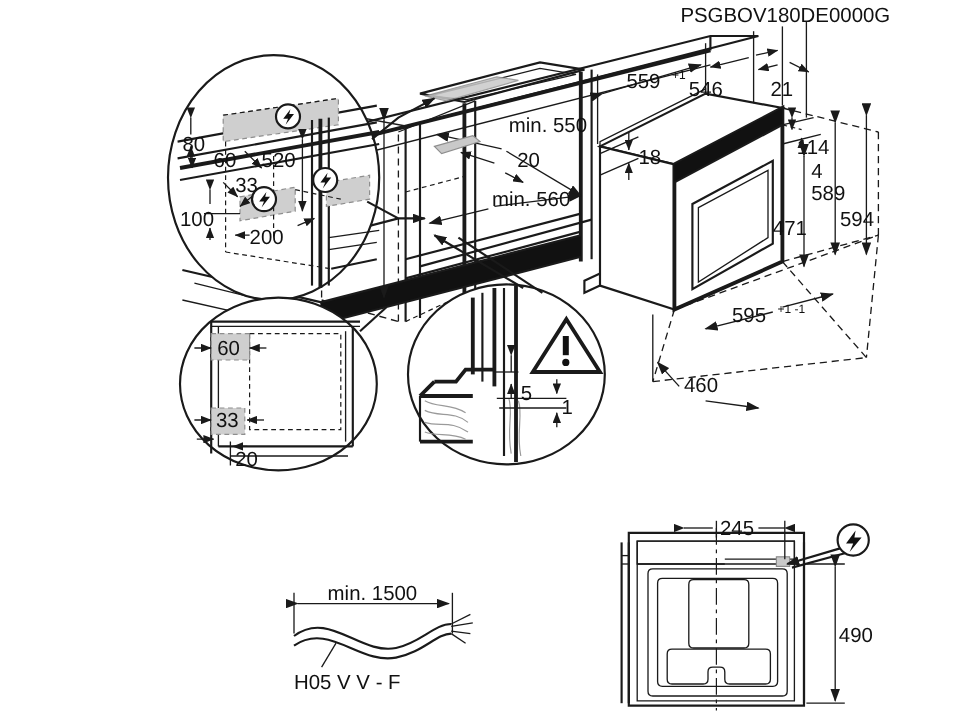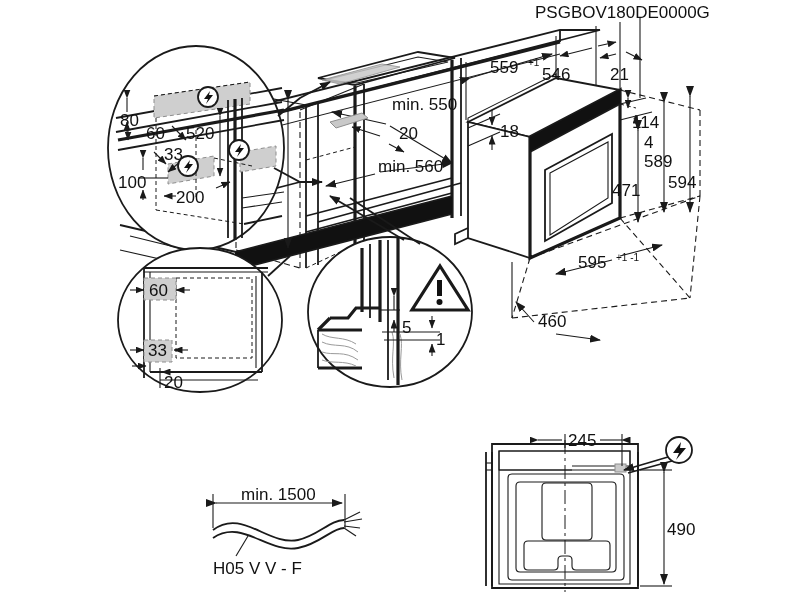--- a/index.html
+++ b/index.html
@@ -1,18 +1,18 @@
 <!DOCTYPE html>
 <html><head>
 <meta charset="utf-8">
 <style>
   html,body{margin:0;padding:0;background:#ffffff;}
   body{width:800px;height:600px;overflow:hidden;
        font-family:"Liberation Sans","DejaVu Sans",sans-serif;color:#1a1a1a;}
-  #stage{position:relative;width:639px;height:600px;}
+  #stage{position:relative;width:639px;height:600px;margin-left:32px;}
   #stage svg{position:absolute;left:0;top:0;}
   .dimtxt{font-family:"Liberation Sans","DejaVu Sans",sans-serif;font-size:17px;fill:#111;}
   .sup{font-size:10px;}
   .title{font-family:"Liberation Sans","DejaVu Sans",sans-serif;font-size:17px;fill:#111;}
   .ln{stroke:#1a1a1a;fill:none;}
   .thin{stroke-width:1.1;}
   .med{stroke-width:1.8;}
   .thick{stroke-width:3.2;}
   .dash{stroke-dasharray:6 4;stroke-width:1.1;}
   .dashf{stroke-dasharray:4 3;stroke-width:1;}

